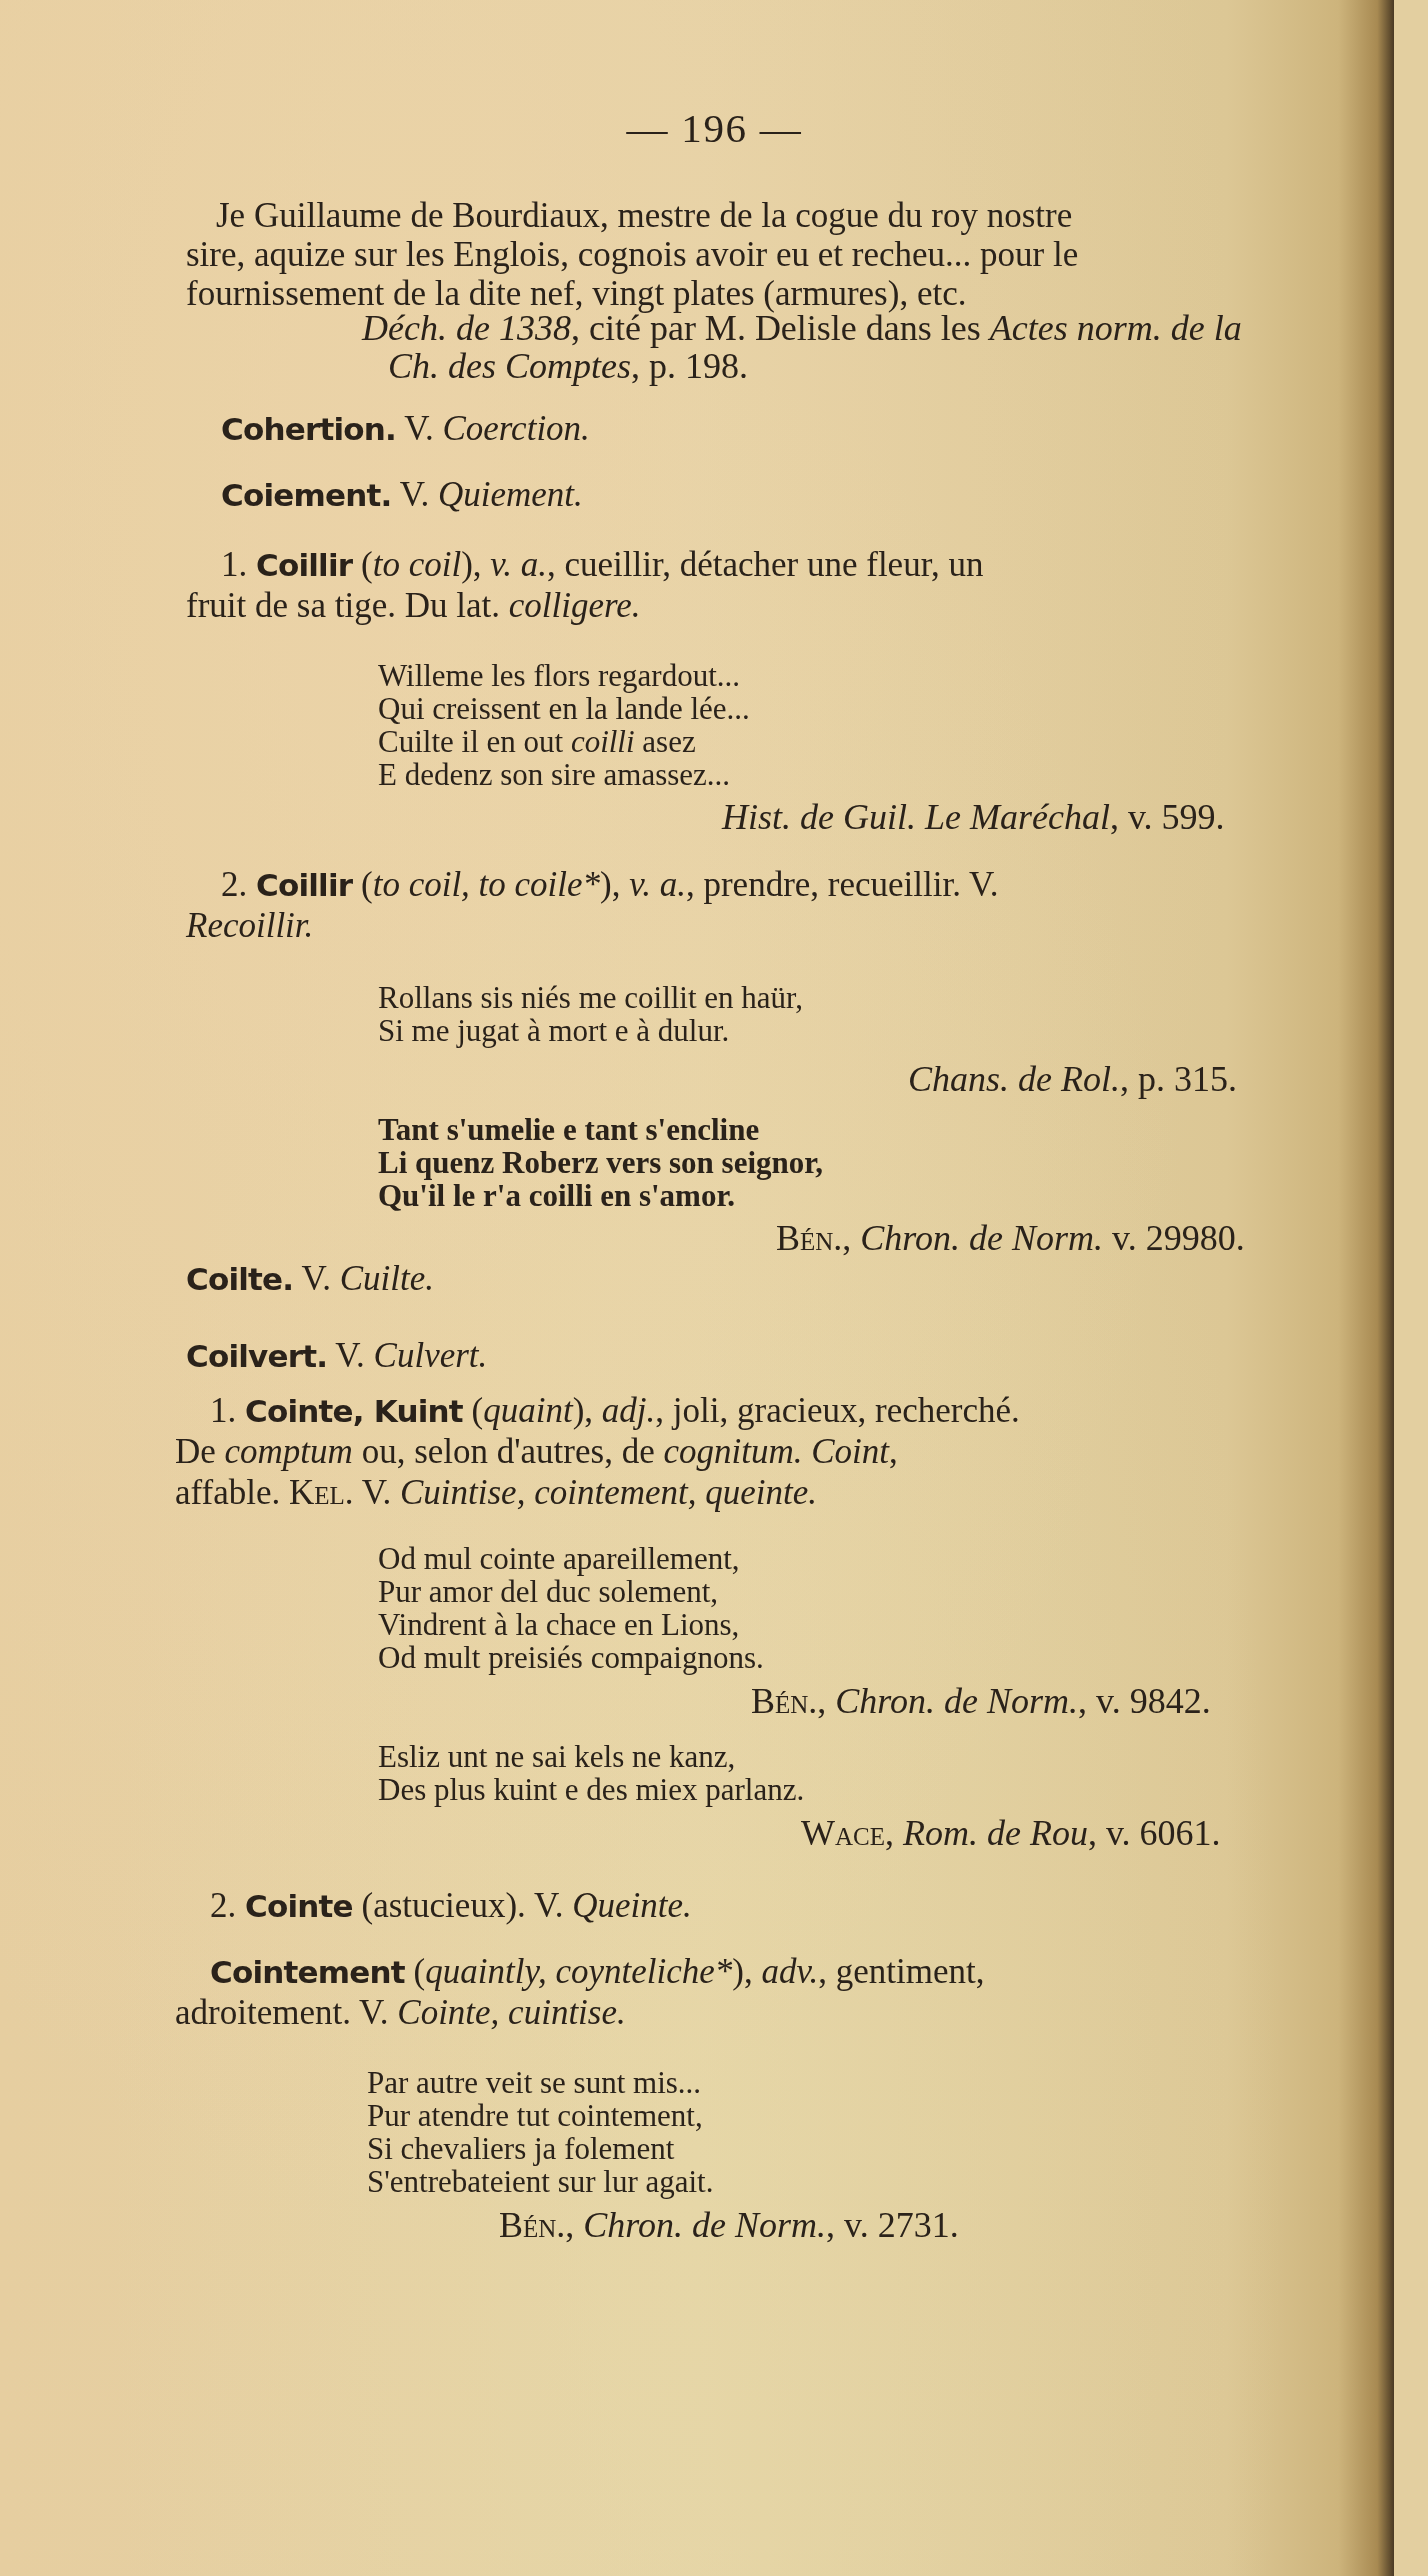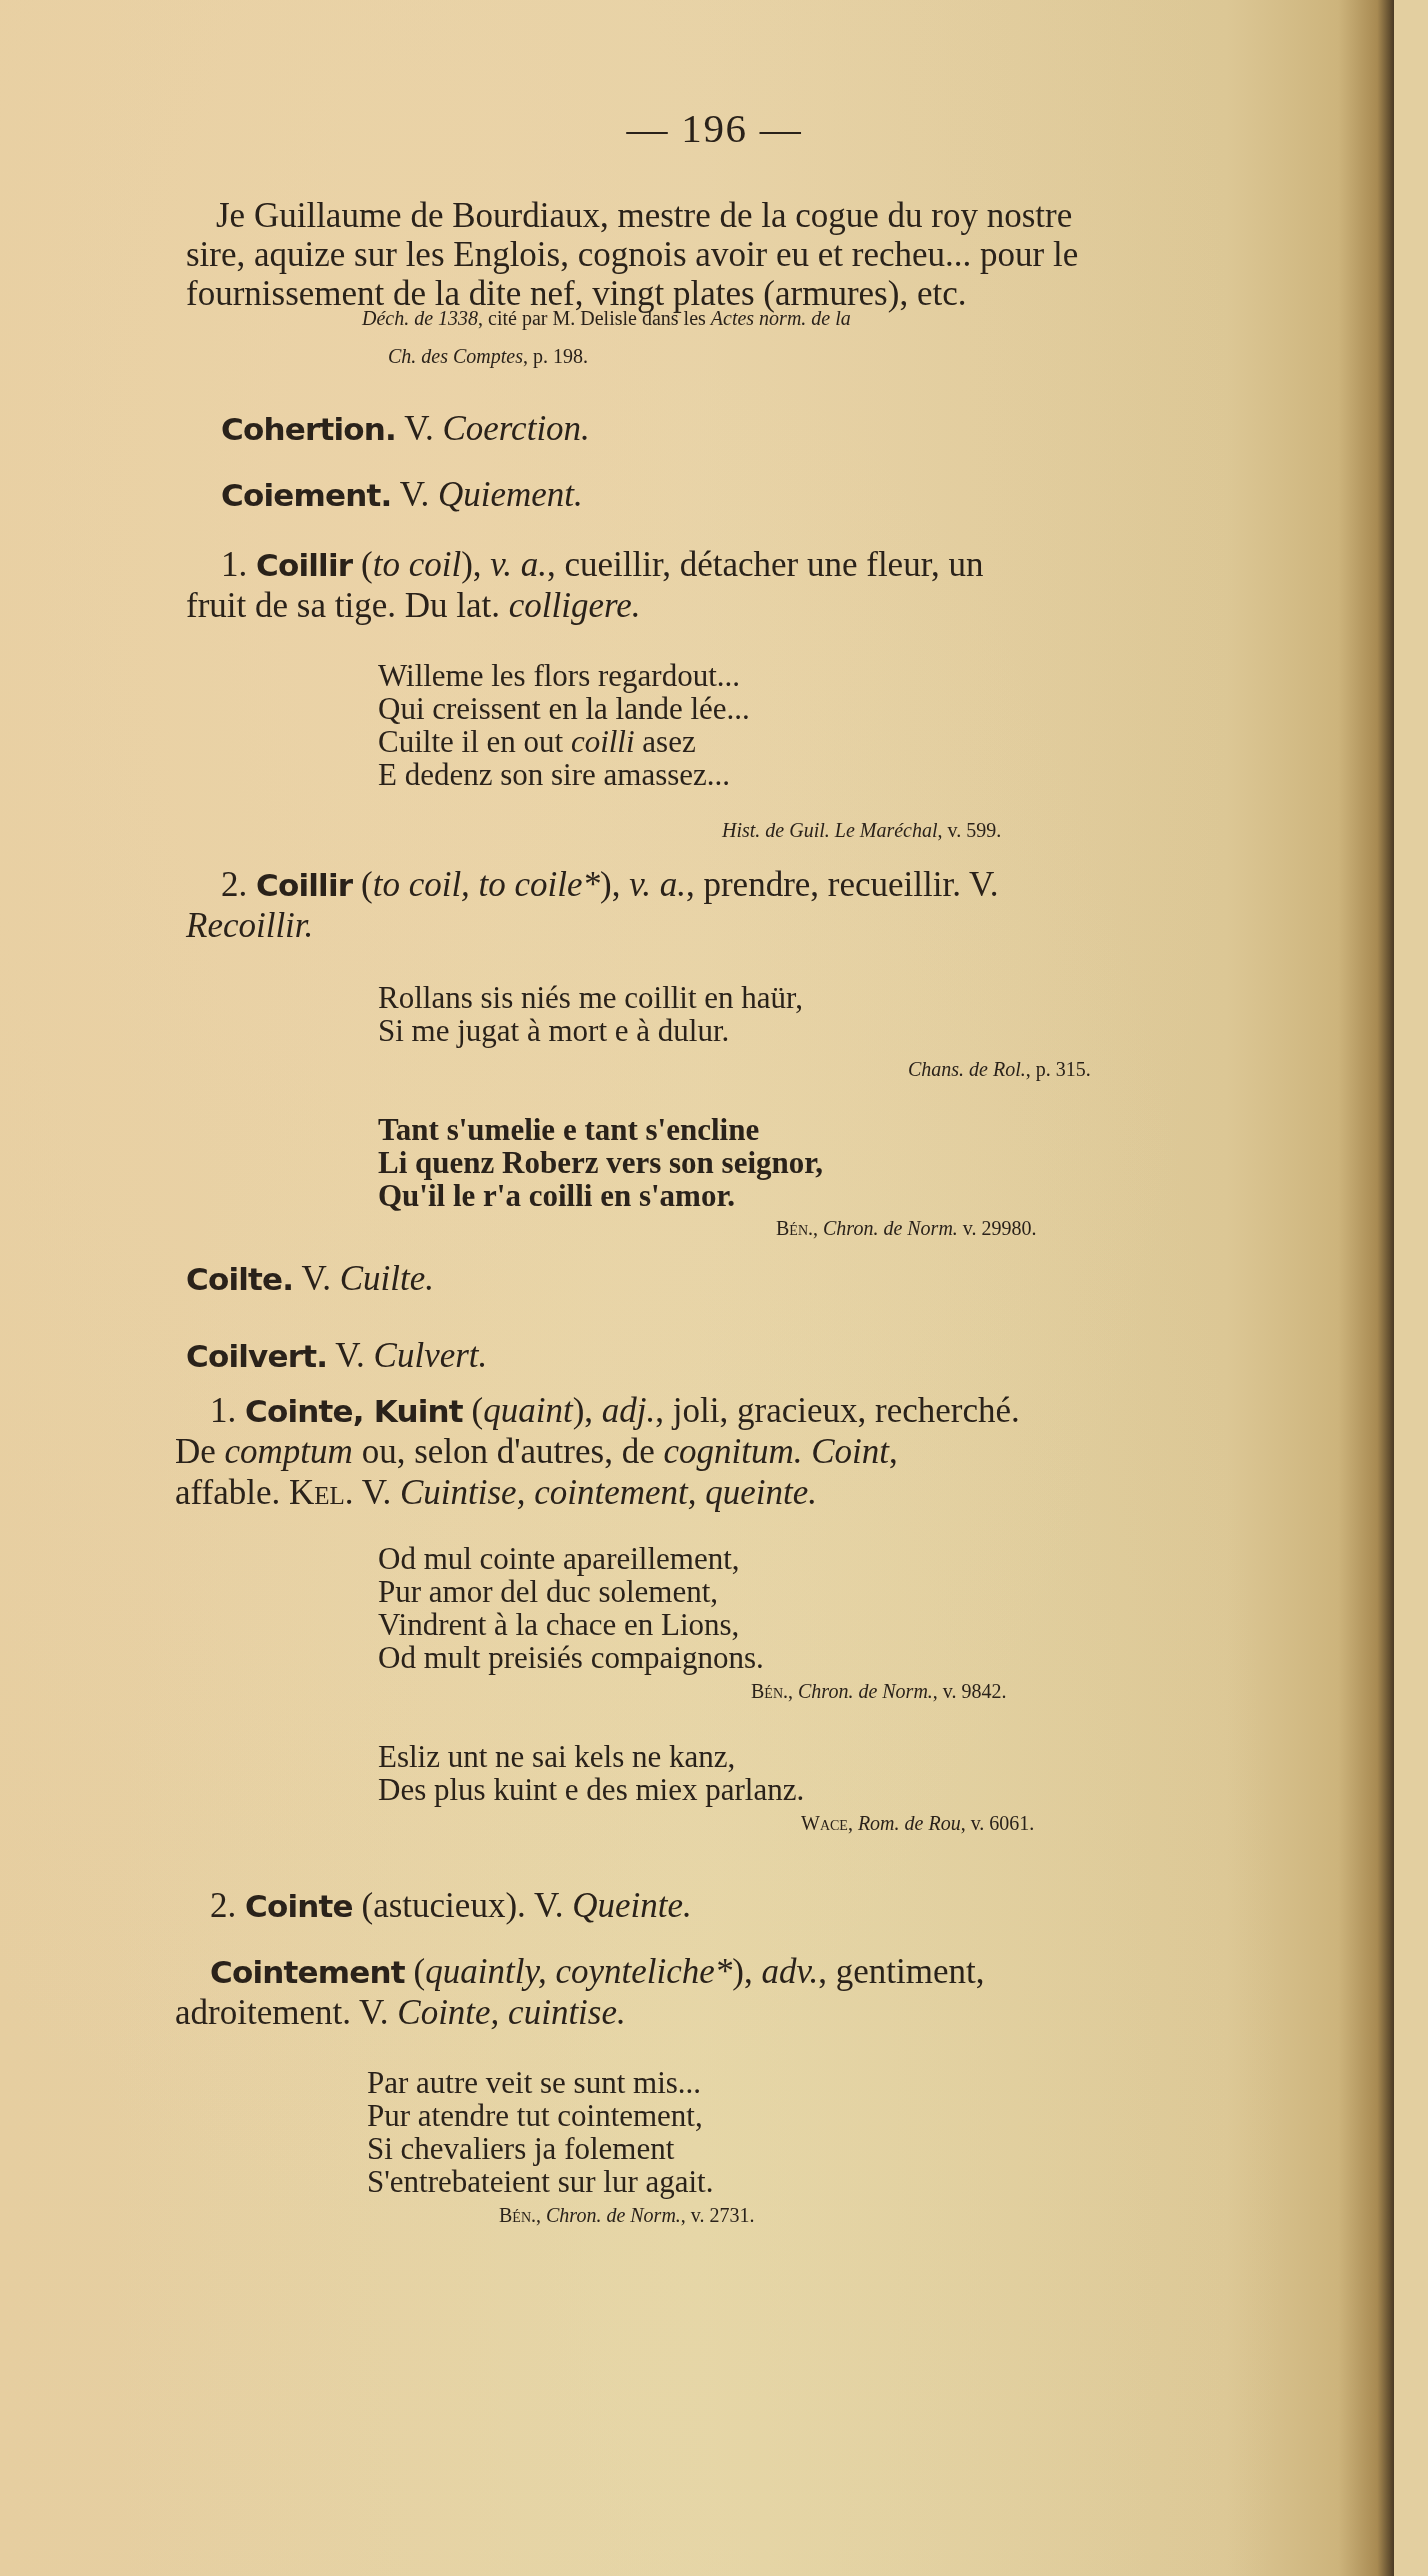--- a/index.html
+++ b/index.html
@@ -14,21 +14,21 @@
     position: absolute; left: 0; top: 0; width: 1394px; height: 2576px;
     background:
       radial-gradient(ellipse at 30% 20%, rgba(240,214,172,0.55), rgba(240,214,172,0) 60%),
       radial-gradient(ellipse at 50% 85%, rgba(232,220,170,0.5), rgba(232,220,170,0) 60%),
       linear-gradient(to right, #e6cea0 0%, #e4d1a4 50%, #dcc795 88%, #cdb47c 96%, #a88a52 98.8%, #4a3a24 100%);
   }
   .abs { position: absolute; white-space: nowrap; }
   .pagenum { left: 0; width: 1429px; text-align: center; top: 104px; font-size: 41px; letter-spacing: 1.7px; }
   .body { font-size: 35px; line-height: 39px; }
   .verse { font-size: 31px; line-height: 33px; }
-  .cite { font-size: 20px; }
+  .cite { font-size: 36px; }
   b, .hw { font-family: "DejaVu Sans", sans-serif; font-weight: bold; font-size: 31px; letter-spacing: -0.8px; }
   i { font-style: italic; }
   .sc { font-variant: small-caps; }
   .vblock { position: absolute; left: 378px; white-space: nowrap; }
 </style>
 </head>
 <body>
 
 <div class="page">
 
@@ -56,21 +56,21 @@
   </div>
   <div class="abs body" style="left:186px; top:586px;">
     <span>fruit de sa tige. Du lat. </span><i>colligere.</i>
   </div>
   <div class="vblock verse" style="top:659px;">
     <div>Willeme les flors regardout...</div>
     <div>Qui creissent en la lande lée...</div>
     <div><span>Cuilte il en out </span><i>coilli</i><span> asez</span></div>
     <div>E dedenz son sire amassez...</div>
   </div>
-  <div class="abs cite" style="left:722px; top:819px;">
+  <div class="abs cite" style="left:722px; top:796px;">
     <i>Hist. de Guil. Le Maréchal</i><span>, v. 599.</span>
   </div>
 
   <div class="abs body" style="left:221px; top:865px;">
     <span>2.</span> <b>Coillir</b> (<i>to coil, to coile*</i>), <i>v. a.</i><span>, prendre, recueillir. V.</span>
   </div>
   <div class="abs body" style="left:186px; top:906px;">
     <i>Recoillir.</i>
   </div>
   <div class="vblock verse" style="top:981px;">

